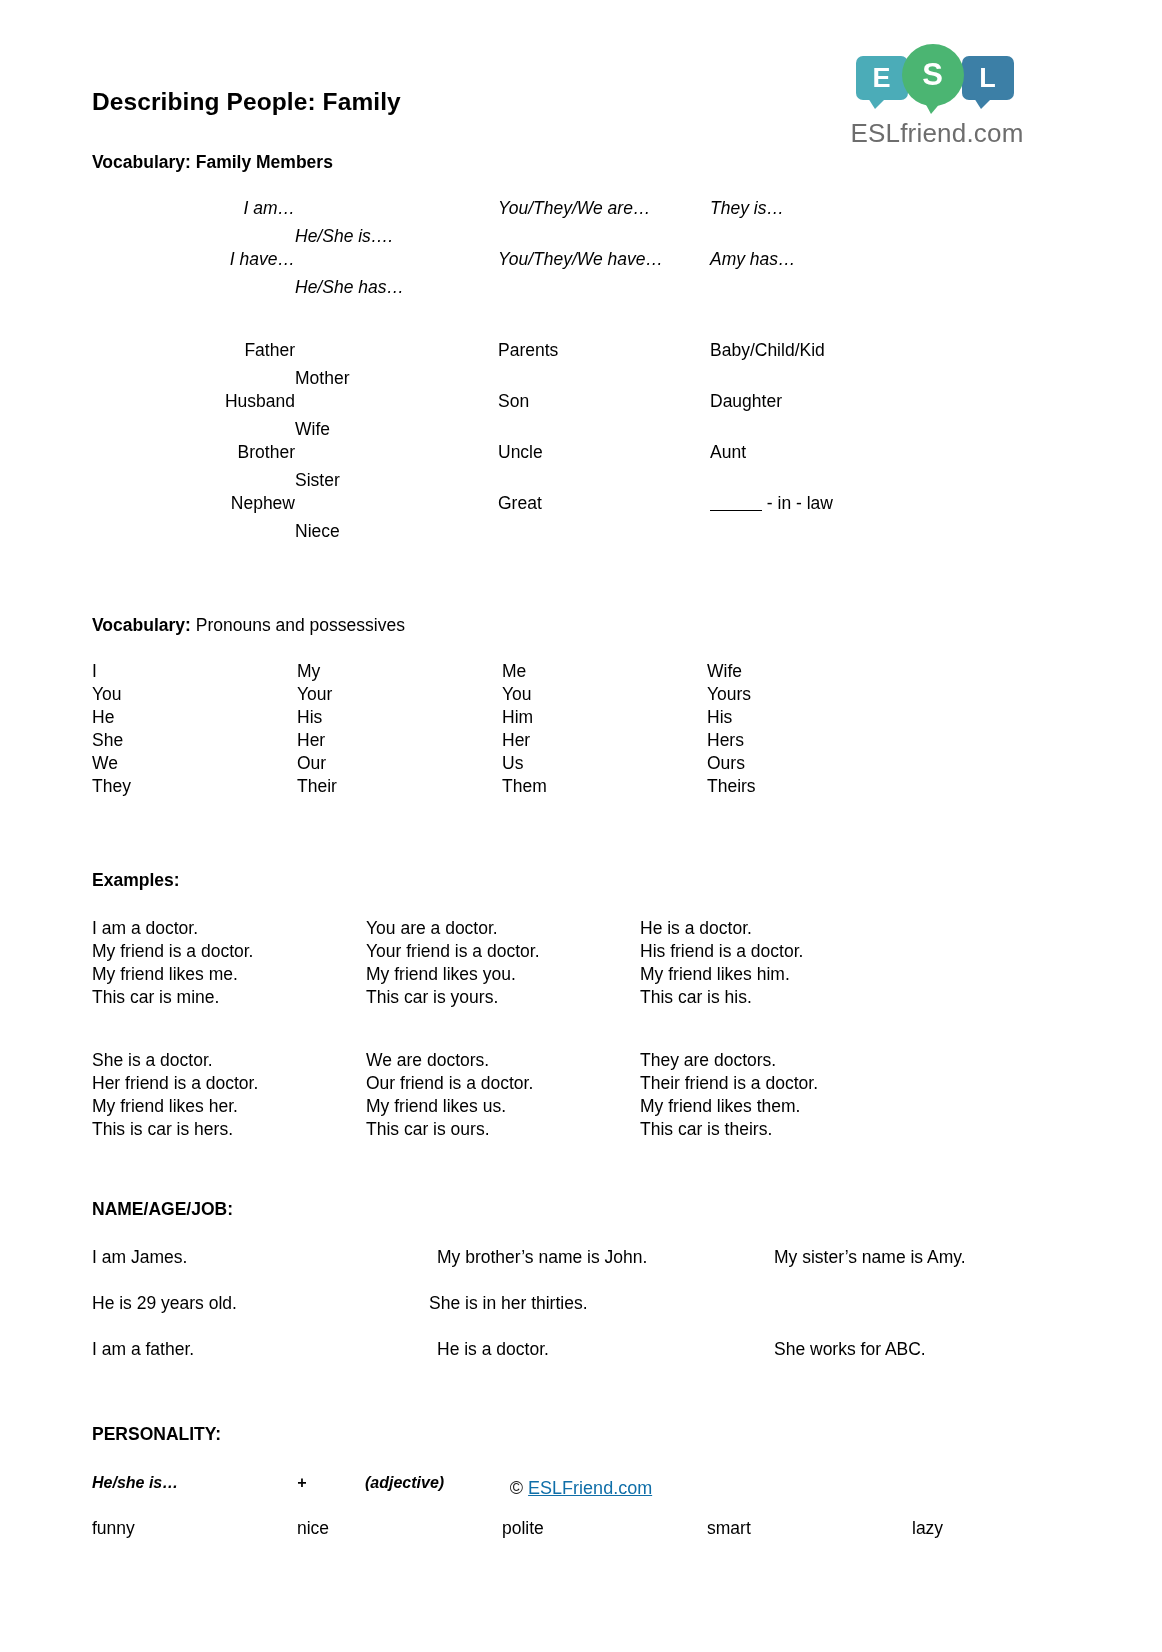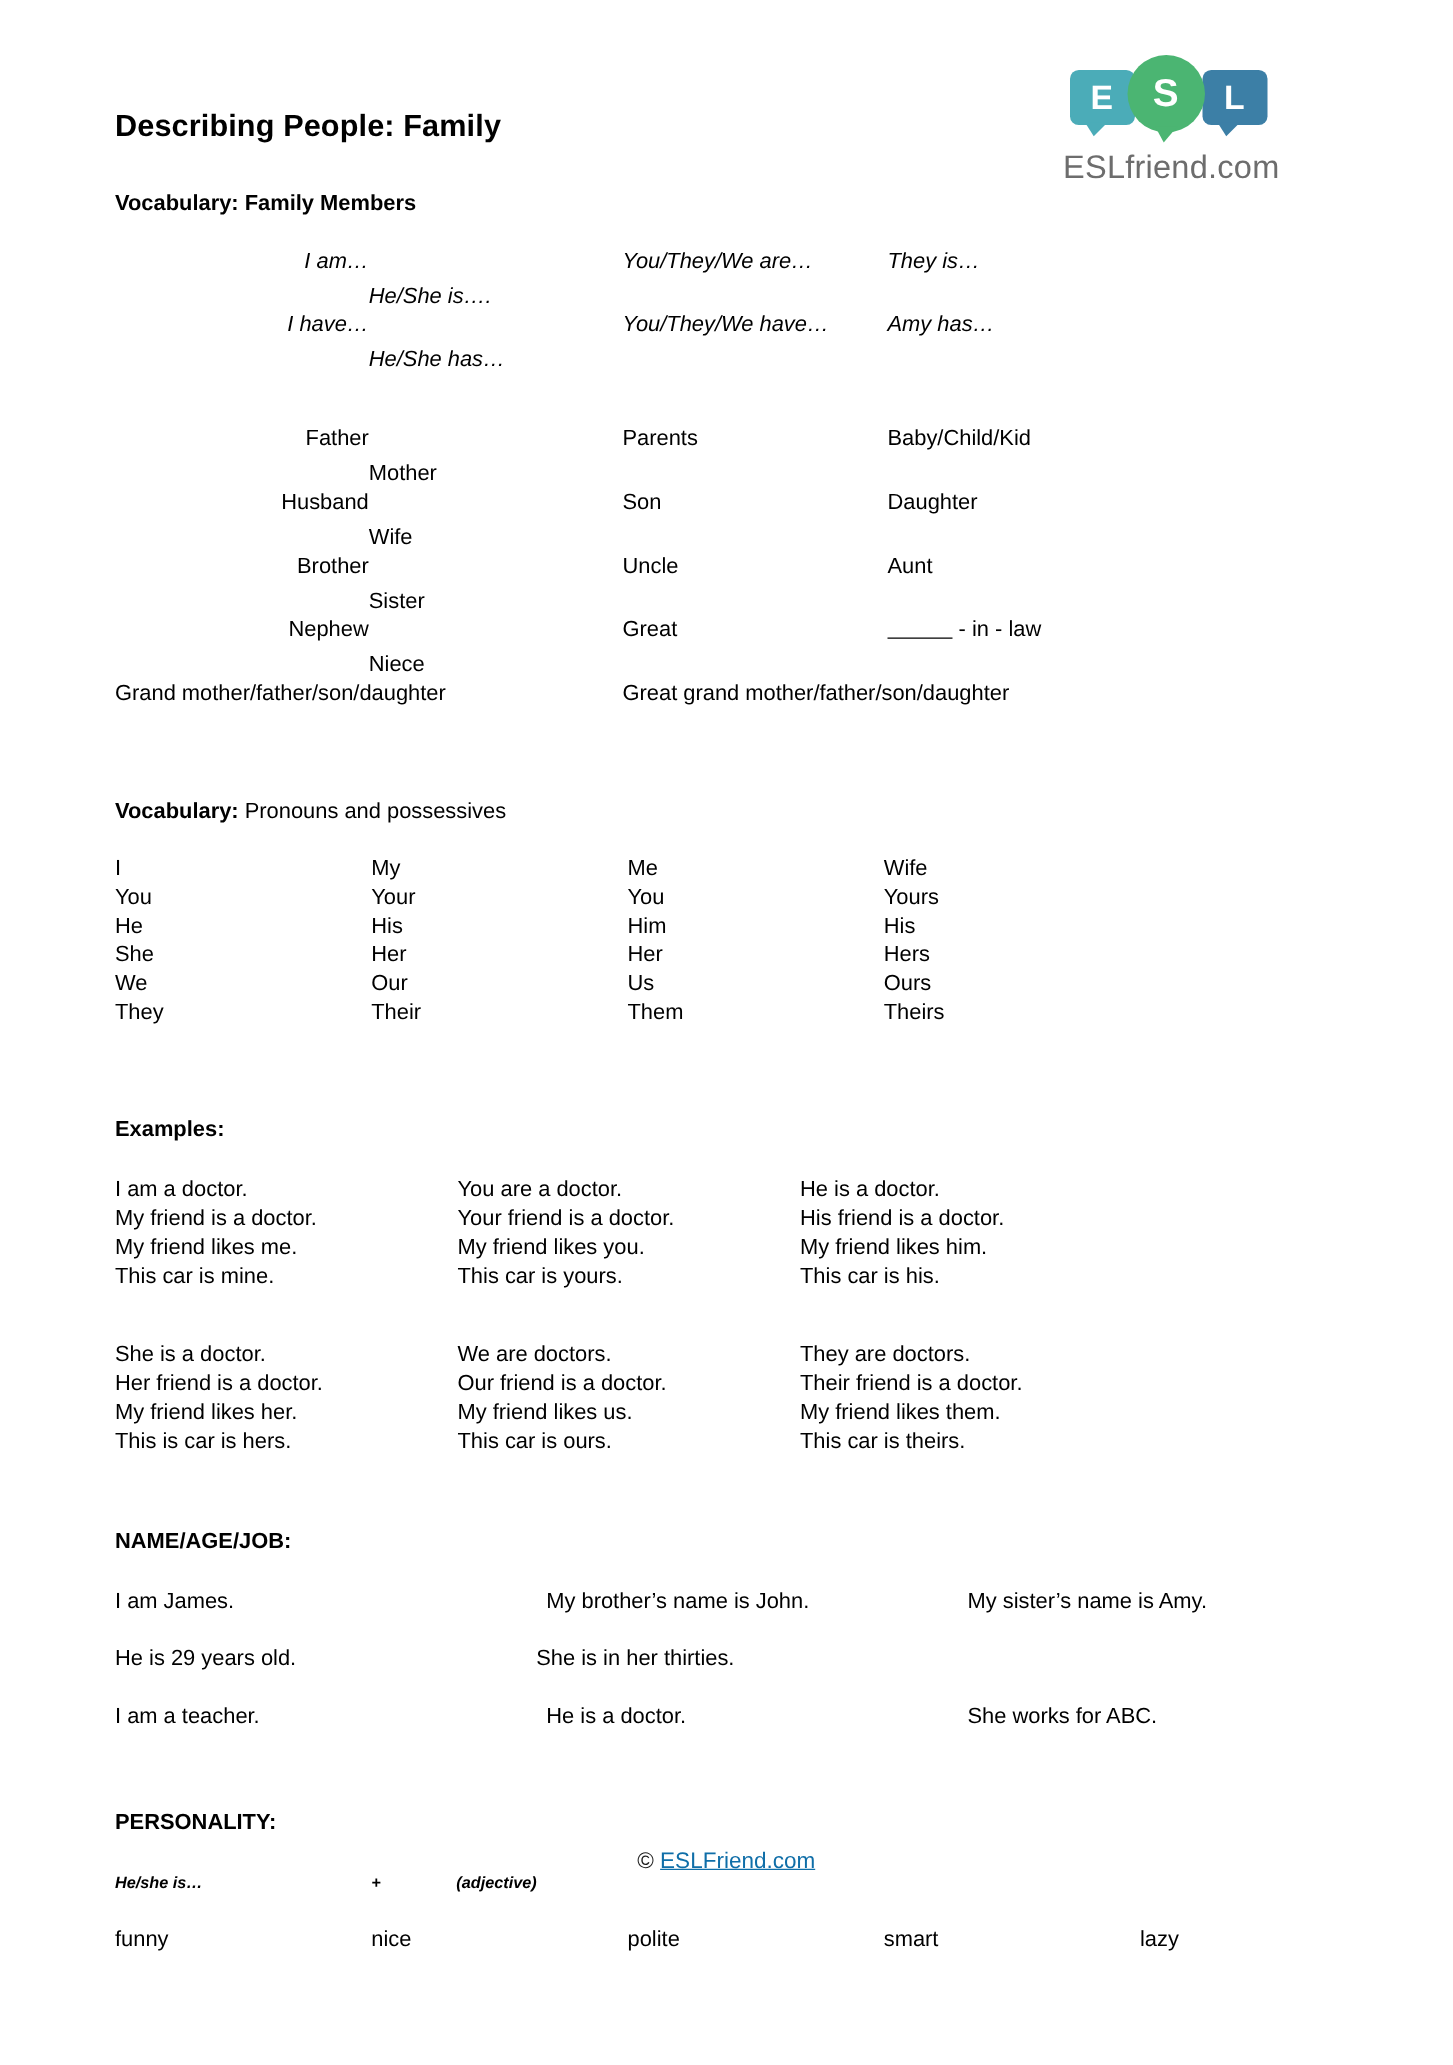--- a/index.html
+++ b/index.html
@@ -149,21 +149,21 @@
 
   .blank-line {
     display: inline-block;
     border-bottom: 1.5px solid #000;
     width: 52px;
     vertical-align: -2px;
   }
 
   .formula {
     display: flex;
-    font-size: 13px;
+    font-size: 16px;
     font-style: italic;
     font-weight: bold;
     line-height: 23px;
   }
   .formula .f-1 { width: 205px; flex: 0 0 205px; }
   .formula .f-2 { width: 68px; flex: 0 0 68px; }
   .formula .f-3 { flex: 1 1 auto; }
 
   
   .footer {
@@ -234,24 +234,20 @@
       <div class="c-fam-2">Sister</div>
       <div class="c-fam-3">Uncle</div>
       <div class="c-fam-4">Aunt</div>
     </div>
     <div class="row">
       <div class="c-fam-1">Nephew</div>
       <div class="c-fam-2">Niece</div>
       <div class="c-fam-3">Great</div>
       <div class="c-fam-4"><span class="blank-line"></span><span> - in - law</span></div>
     </div>
-    <div class="row">
-      <div class="c-wide-1">Grand mother/father/son/daughter</div>
-      <div class="c-wide-2">Great grand mother/father/son/daughter</div>
-    </div>
 
     <div class="gap-xl"></div>
 
     <p class="section-head mixed">
       <span class="lead">Vocabulary:</span><span class="rest">  Pronouns and possessives</span>
     </p>
 
     <div class="row">
       <div class="c-pro">I</div>
       <div class="c-pro">My</div>
@@ -344,21 +340,21 @@
     <div class="row naj-row">
       <div class="c-naj-1">I am James.</div>
       <div class="c-naj-2">My brother’s name is John.</div>
       <div class="c-naj-3">My sister’s name is Amy.</div>
     </div>
     <div class="row naj-row">
       <div class="c-naj-2">He is 29 years old.</div>
       <div class="c-naj-3">She is in her thirties.</div>
     </div>
     <div class="row naj-row">
-      <div class="c-naj-1">I am a teacher.</div>
+      <div class="c-naj-1">I am a father.</div>
       <div class="c-naj-2">He is a doctor.</div>
       <div class="c-naj-3">She works for ABC.</div>
     </div>
 
     <div class="gap-md"></div>
 
     <p class="head-bold-only">PERSONALITY:</p>
 
     <div class="formula">
       <div class="f-1">He/she is…</div>

